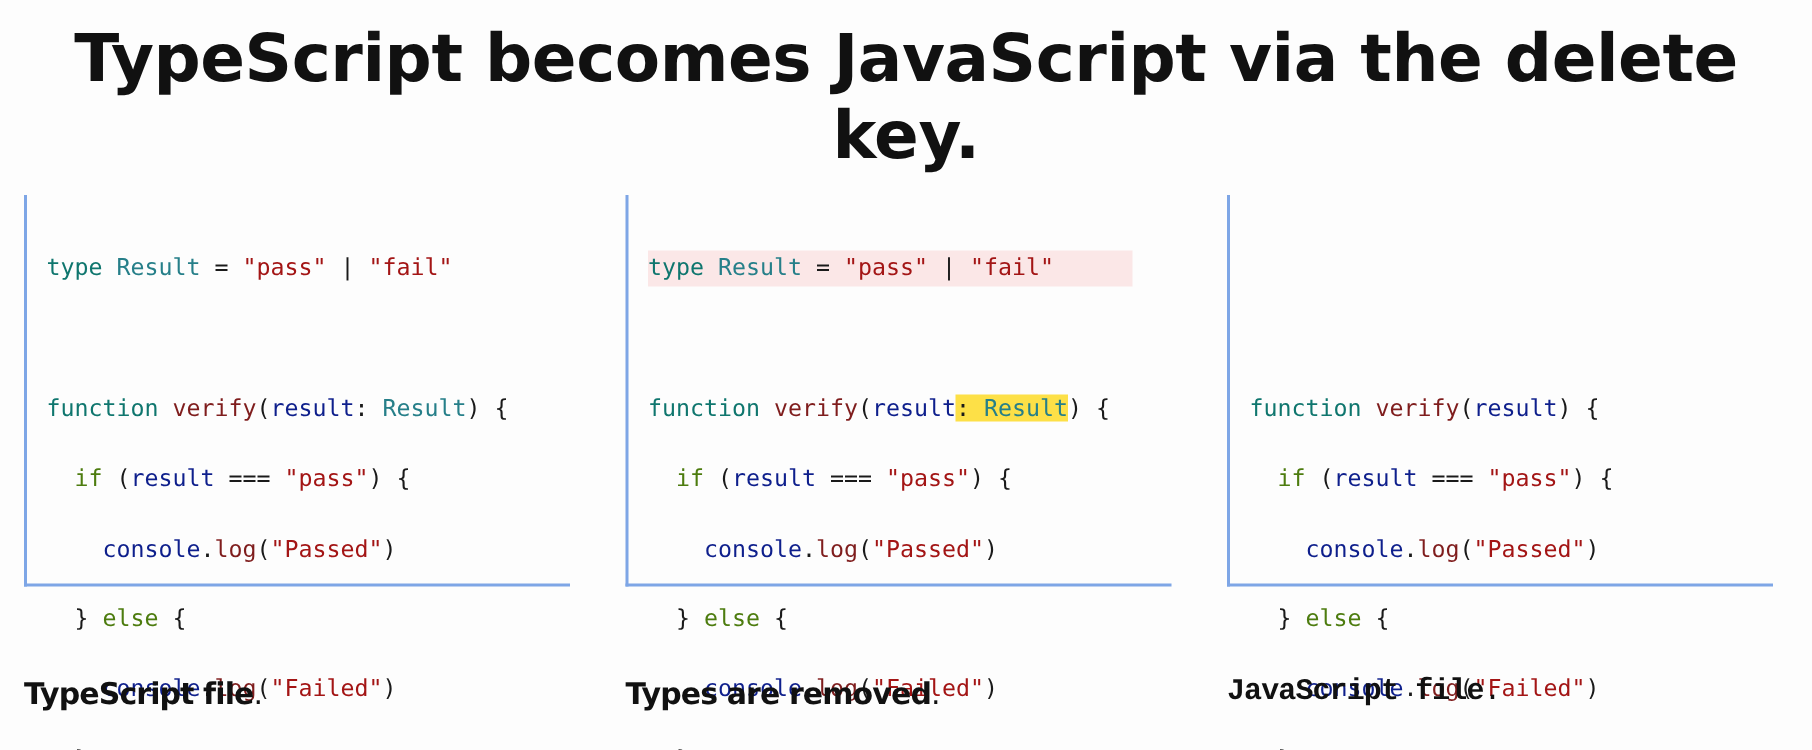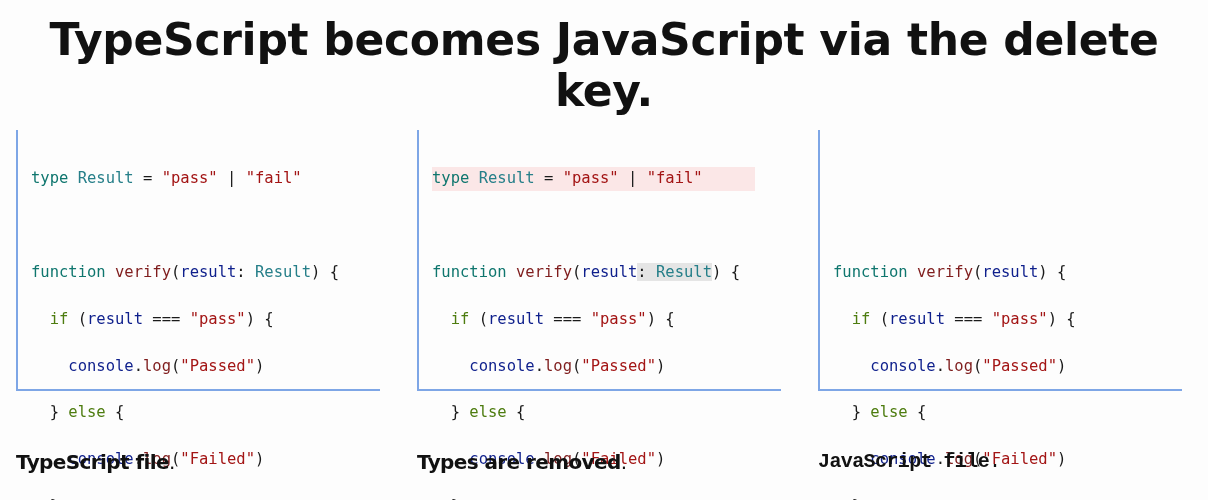--- a/index.html
+++ b/index.html
@@ -26,21 +26,21 @@
       white-space: pre; color: #1a1a1a;
     }
     .line { display: block; height: 23.4px; }
     .kw { color: #0f766e; }
     .ctl { color: #4d7c0f; }
     .type { color: #267f89; }
     .str { color: #a31515; }
     .fn { color: #7f1d1d; }
     .var { color: #0e1f8c; }
     .punc { color: #1a1a1a; }
-    .removed { background: #e5e5e5; }
+    .removed { background: #fde047; }
     .removed-line { background: #fbe7e7; display: inline-block; padding-right: 52px; }
     .caption {
       position: absolute; top: 450px; font-size: 20px; color: #111;
       font-family: "DejaVu Sans", sans-serif; letter-spacing: -0.6px;
     }
     .caption b { font-weight: bold; text-align: center; }
     .caption .dot { font-weight: normal; }
     #caption-ts { left: 16px; }
     #caption-mid { left: 417px; }
     #caption-js { left: 818px; font-family: Liberation Mono, monospace; }

